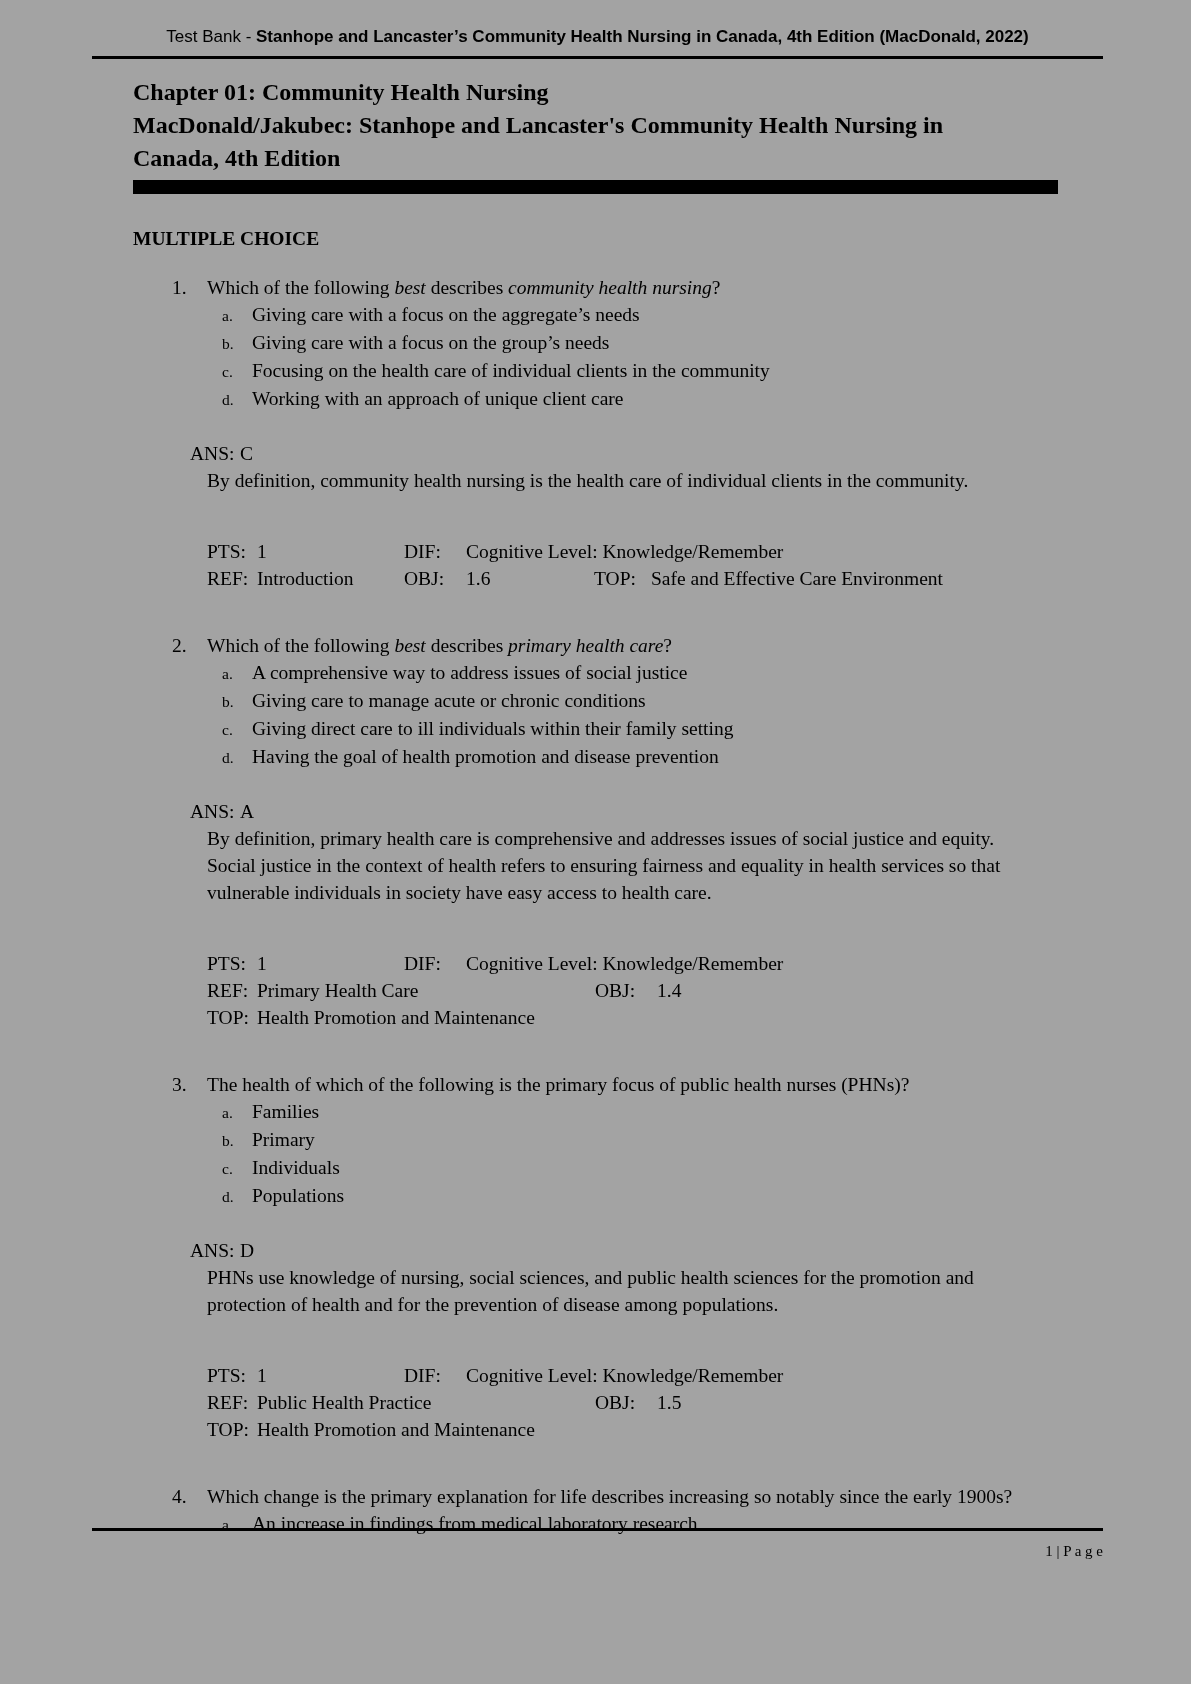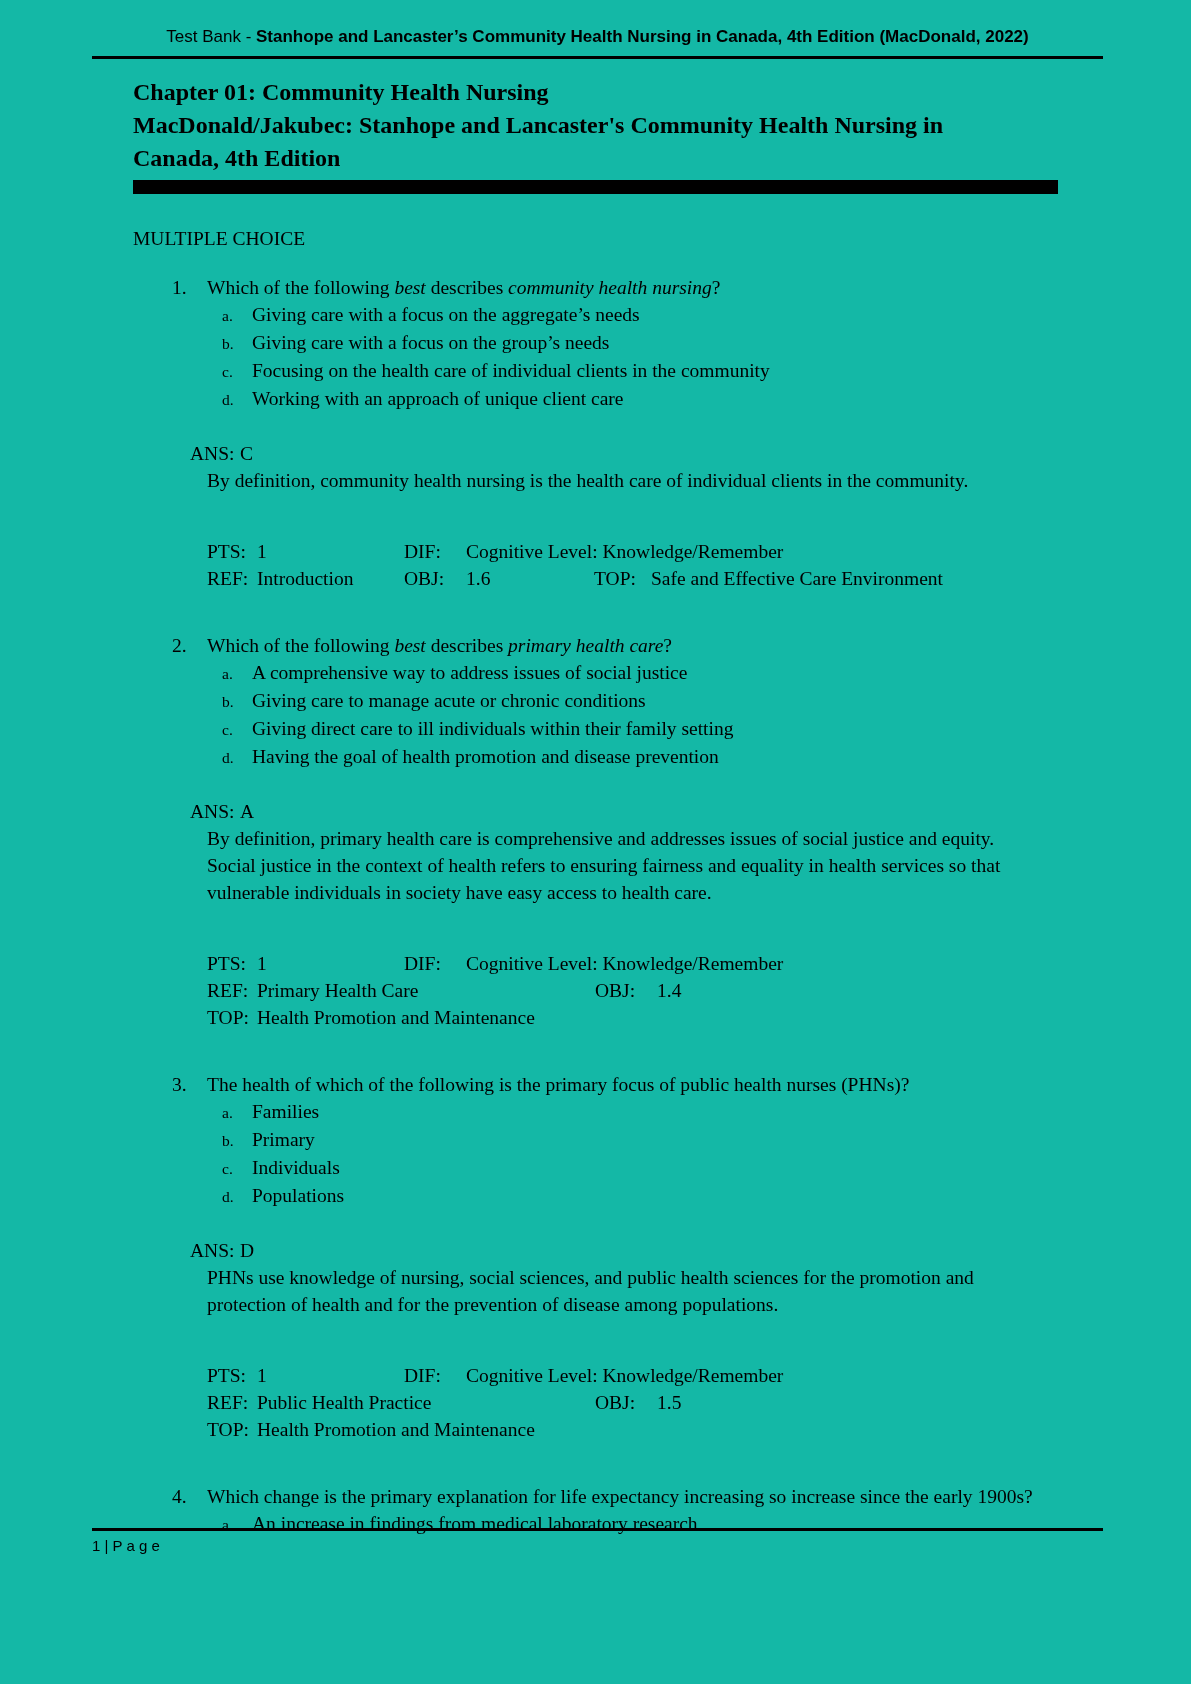--- a/index.html
+++ b/index.html
@@ -4,21 +4,21 @@
 <style>
   html, body {
     margin: 0;
     padding: 0;
     background: #ffffff;
   }
   .page {
     position: relative;
     width: 1191px;
     height: 1684px;
-    background: #14b8a6;
+    background: #a3a3a3;
     color: #000000;
     font-family: "Liberation Serif", serif;
     overflow: hidden;
   }
   
   .header-text {
     position: absolute;
     top: 26px;
     left: 92px;
     right: 88px;
@@ -49,21 +49,21 @@
     line-height: 33px;
     width: 880px;
   }
   .title-bar {
     width: 925px;
     height: 14px;
     background: #000000;
     margin-top: 5px;
   }
   .section-heading {
-    font-weight: normal;
+    font-weight: bold;
     font-size: 19.5px;
     margin-top: 34px;
     margin-bottom: 24px;
   }
   
   .question { margin-left: 39px; margin-bottom: 40px; font-size: 19.5px; line-height: 27px; }
   .stem-row { display: flex; align-items: baseline; }
   .q-num { width: 35px; flex: none; }
   .q-stem { max-width: 833px; }
   .it { font-style: italic; text-align: center; }
@@ -81,23 +81,23 @@
   .cl2 { width: 62px; }   
   .cv2 { width: 128px; }  
   .cl3 { width: 57px; }   
   
   .footer {
     position: absolute;
     top: 1528px;
     left: 92px;
     right: 88px;
     border-top: 3px solid #000000;
-    padding-top: 6px;
-    text-align: left;
-    font-family: Liberation Sans, sans-serif;
+    padding-top: 12px;
+    text-align: right;
+    font-family: Liberation Serif, serif;
     font-size: 15px;
   }
 </style>
 </head>
 <body>
 
 <div class="page">
 
   <div class="header-text"><span>Test Bank - </span><span class="hdr-bold">Stanhope and Lancaster’s Community Health Nursing in Canada, 4th Edition (MacDonald, 2022)</span></div>
   <div class="header-rule"></div>
@@ -219,21 +219,21 @@
         </div>
         <div class="meta-row">
           <span class="cell cl">TOP:</span><span>Health Promotion and Maintenance</span>
         </div>
       </div>
     </div>
 
     <div class="question">
       <div class="stem-row">
         <span class="q-num">4.</span>
-        <span class="q-stem"><span>Which change is the primary explanation for life expectancy increasing so increase since the early 1900s?</span></span>
+        <span class="q-stem"><span>Which change is the primary explanation for life describes increasing so notably since the early 1900s?</span></span>
       </div>
       <div class="opt-row">
         <span class="opt-letter">a.</span>
         <span class="opt-text">An increase in findings from medical laboratory research</span>
       </div>
     </div>
 
   </div>
 
   <div class="footer">

